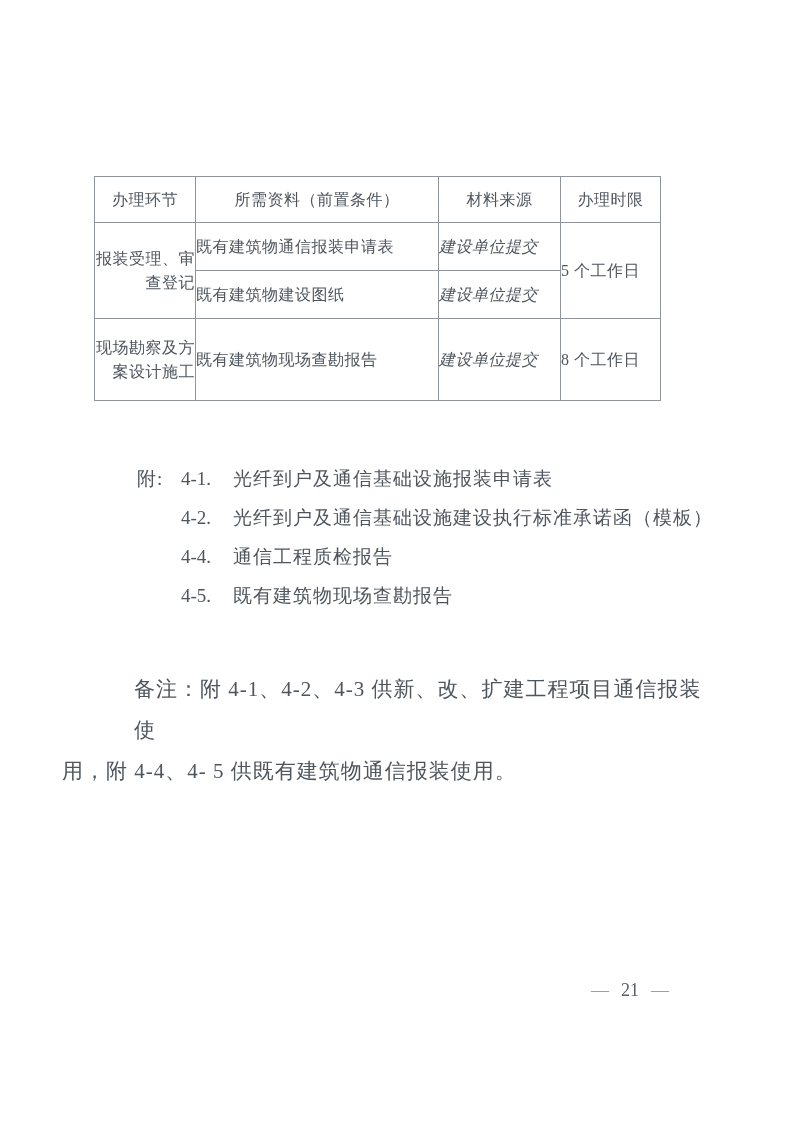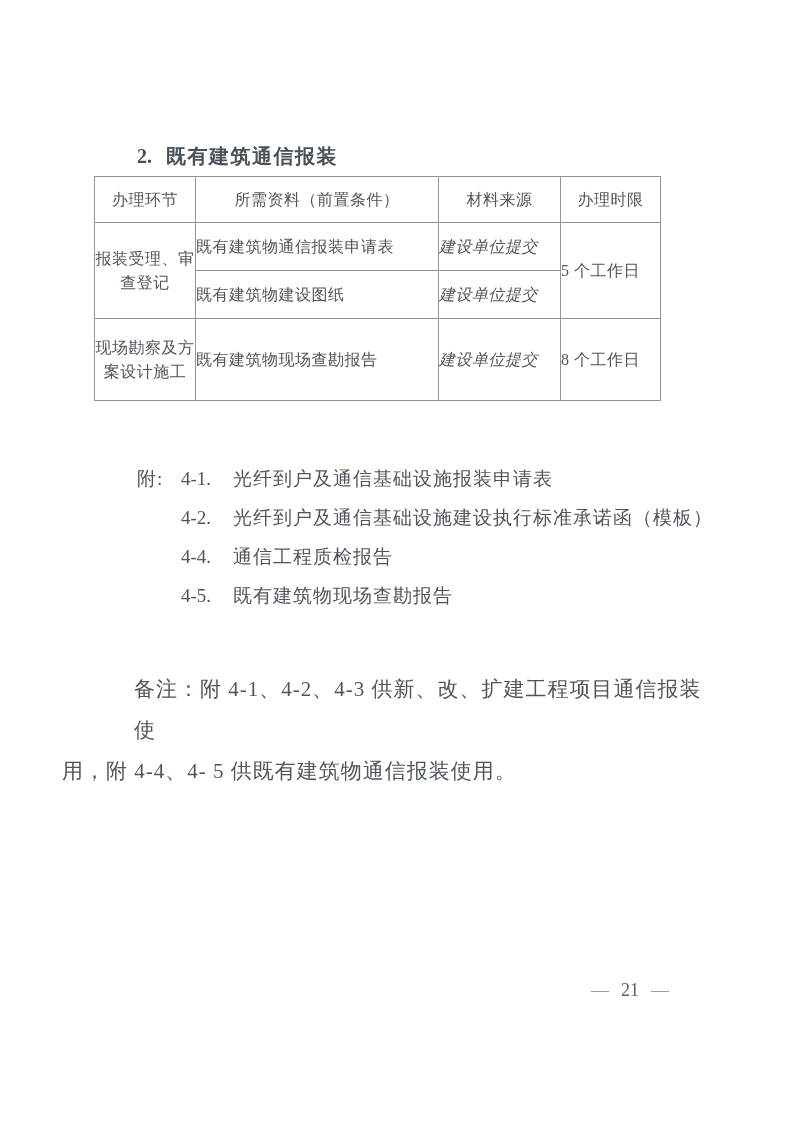--- a/index.html
+++ b/index.html
@@ -46,21 +46,21 @@
     border: 1px solid #8f959b;
     font-weight: normal;
     vertical-align: middle;
     padding: 0;
     line-height: 1.45;
   }
   .proc-table thead th { height: 45px; text-align: center; }
   .row-a td { height: 47px; }
   .row-b td { height: 47px; }
   .row-c td { height: 81px; }
-  .cell-stage { text-align: center; padding: 2px 8px 2px 10px; }
+  .cell-stage { text-align: right; padding: 2px 8px 2px 10px; }
   .cell-material { text-align: left; padding: 2px 10px 2px 13px; }
   .cell-source { text-align: left; padding: 2px 10px 2px 14px; font-style: italic; }
   .cell-time { text-align: left; padding: 2px 4px; }
   
   .attachments {
     position: absolute;
     left: 137px;
     top: 436px;
     font-size: 19px;
     letter-spacing: 1px;
@@ -97,23 +97,20 @@
     font-size: 18px;
     color: #5a6168;
   }
   .footer .dash { color: #979da4; letter-spacing: 0; }
 </style>
 </head>
 <body>
 
 <div class="page">
 
-  <div class="heading">
-    <span class="h-num">2.</span><span>既有建筑通信报装</span>
-  </div>
 
   <table class="proc-table">
     <colgroup>
       <col style="width:101px">
       <col style="width:243px">
       <col style="width:122px">
       <col style="width:100px">
     </colgroup>
     <thead>
       <tr>

